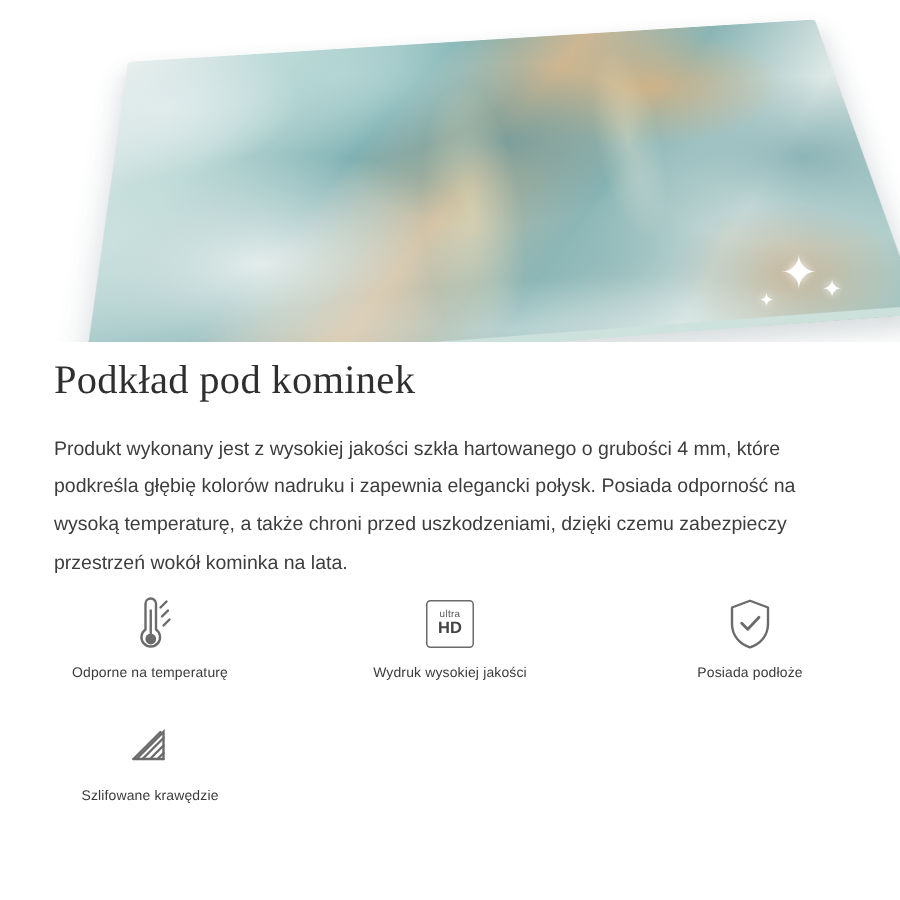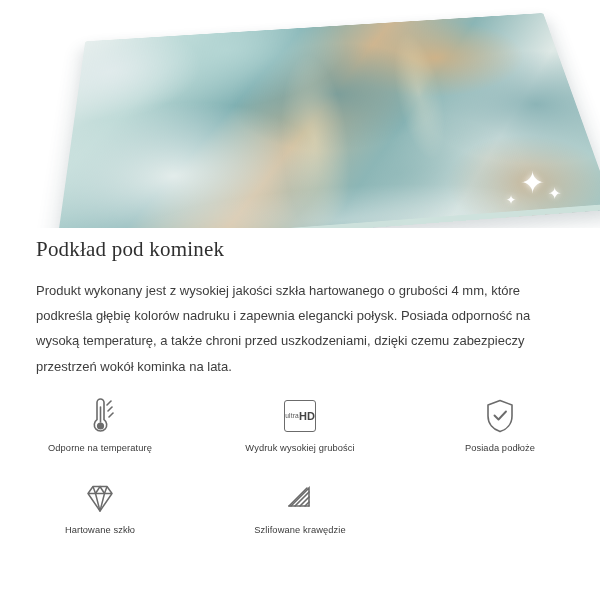--- a/index.html
+++ b/index.html
@@ -91,21 +91,21 @@
     position: absolute;
     left: 0;
     top: 228px;
     width: 600px;
   }
   .headline {
     margin: 0;
     padding: 8px 36px 0 36px;
     font-family: "Liberation Serif", serif;
     font-weight: 400;
-    font-size: 21px;
+    font-size: 27px;
     line-height: 1.32;
     color: #2f2f2f;
     letter-spacing: 0.2px;
   }
   .headline .l2 { display: block; }
   .body-copy {
     margin: 14px 0 0 0;
     padding: 0 34px 0 36px;
     font-size: 13px;
     line-height: 1.95;
@@ -141,20 +141,21 @@
     color: #3a3a3a;
     text-align: center;
     letter-spacing: 0.1px;
   }
   .ultrahd-box {
     width: 30px;
     height: 30px;
     border: 1.6px solid #6b6b6b;
     border-radius: 3px;
     display: flex;
+    flex-direction: column;
     align-items: center;
     justify-content: center;
     line-height: 1;
   }
   .ultrahd-box .u1 { font-size: 6.6px; color: #555; letter-spacing: .2px; }
   .ultrahd-box .u2 { font-size: 11px; font-weight: bold; color: #444; margin-top: 1px; }
   svg { display: block; }
 </style>
 </head>
 <body>
@@ -194,46 +195,33 @@
       <div class="feature-label">Odporne na temperaturę</div>
     </div>
 
     <div class="feature">
       <div class="feature-icon">
         <div class="ultrahd-box">
           <span class="u1">ultra</span>
           <span class="u2">HD</span>
         </div>
       </div>
-      <div class="feature-label">Wydruk wysokiej grubości</div>
+      <div class="feature-label">Wydruk wysokiej jakości</div>
     </div>
 
     <div class="feature">
       <div class="feature-icon">
         <svg width="40" height="42" viewBox="0 0 40 42">
           <path d="M20 5.5 32 10v11c0 8-5.4 13.4-12 15.6C13.4 34.4 8 29 8 21V10z" fill="none" stroke="#6b6b6b" stroke-width="1.6" stroke-linejoin="round"></path>
           <path d="M14.5 20.5l4 4 7.5-8" fill="none" stroke="#6b6b6b" stroke-width="1.9" stroke-linecap="round" stroke-linejoin="round"></path>
         </svg>
       </div>
       <div class="feature-label">Posiada podłoże</div>
     </div>
 
-    <div class="feature">
-      <div class="feature-icon">
-        <svg width="42" height="40" viewBox="0 0 42 40">
-          <g fill="none" stroke="#6b6b6b" stroke-width="1.5" stroke-linejoin="round">
-            <path d="M9 15.5 14 8.5h14l5 7L21 33z"></path>
-            <path d="M9 15.5h24"></path>
-            <path d="M14 8.5l2.5 7L21 33l4.5-17.5L28 8.5"></path>
-            <path d="M16.5 15.5 21 8.5l4.5 7"></path>
-          </g>
-        </svg>
-      </div>
-      <div class="feature-label">Hartowane szkło</div>
-    </div>
 
     <div class="feature">
       <div class="feature-icon">
         <svg width="42" height="40" viewBox="0 0 42 40">
           <g fill="none" stroke="#6b6b6b" stroke-width="1.6" stroke-linecap="round">
             <path d="M10 28 L28 10"></path>
             <path d="M10 28 L30 28"></path>
             <path d="M30 28 L30 10 L12 28"></path>
             <path d="M16 28 L30 14"></path>
             <path d="M21 28 L30 19"></path>

